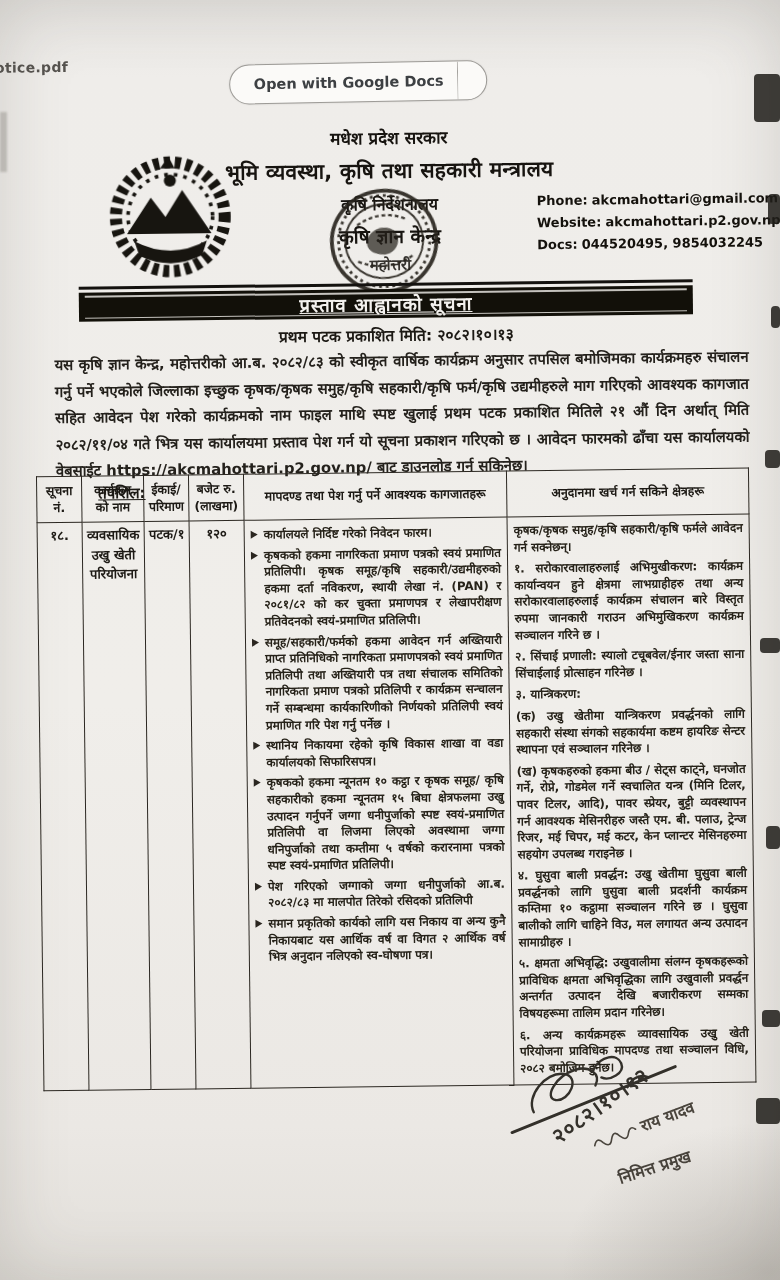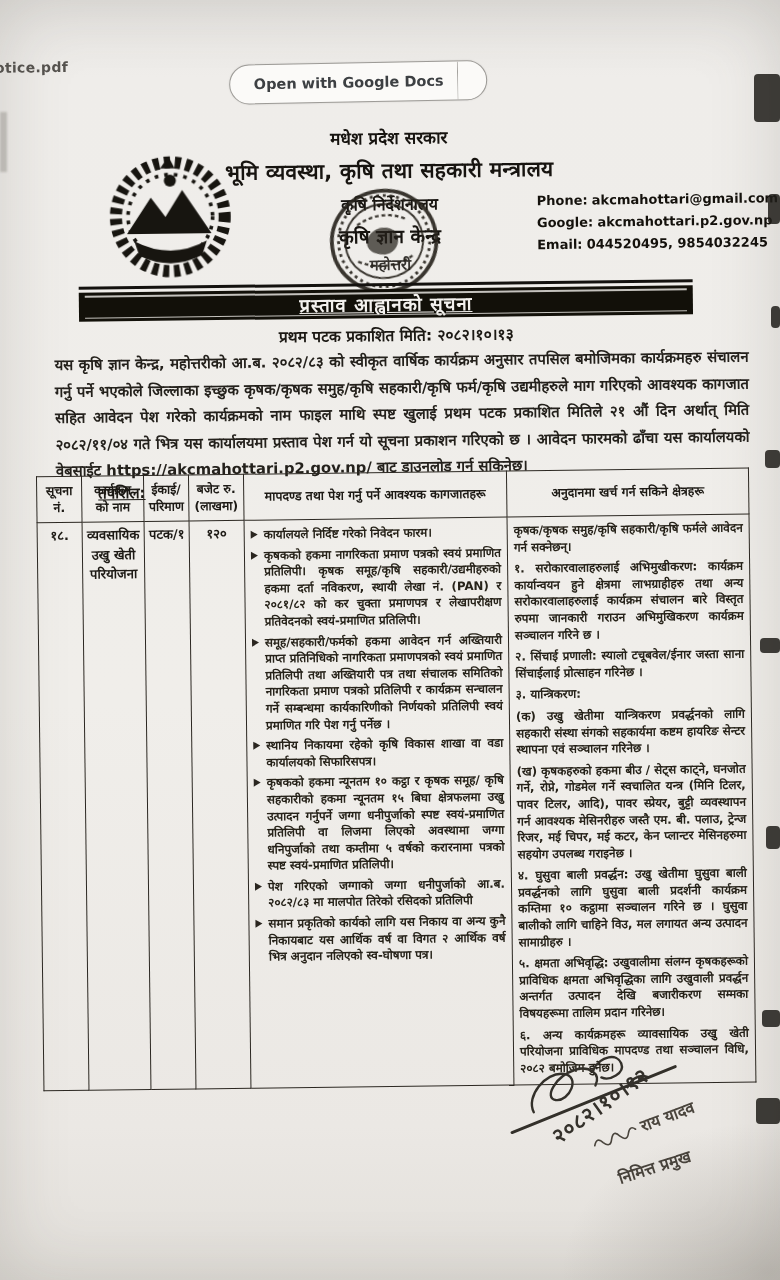--- a/index.html
+++ b/index.html
@@ -100,22 +100,22 @@
     <svg class="stamp" viewBox="0 0 120 120">
       <ellipse cx="60" cy="60" rx="55" ry="53" fill="none" stroke="#26221b" stroke-width="4"></ellipse>
       <ellipse cx="60" cy="60" rx="41" ry="39" fill="none" stroke="#26221b" stroke-width="2"></ellipse>
       <circle cx="60" cy="60" r="48" fill="none" stroke="#26221b" stroke-width="3" stroke-dasharray="3 4"></circle>
       <path d="M44 54 c8 -12 26 -10 30 0 c4 10 -5 22 -17 20 c-12 -2 -19 -10 -13 -20 z" fill="#26221b" opacity=".8"></path>
       <path d="M30 78 q30 16 60 0 M34 40 q26 -14 52 0" fill="none" stroke="#26221b" stroke-width="2.4" stroke-dasharray="4 3"></path>
     </svg>
 
     <div class="contact">
       <div><b>Phone:</b> <span>akcmahottari@gmail.com</span></div>
-      <div><b>Google:</b> <span>akcmahottari.p2.gov.np</span></div>
-      <div><b>Email:</b> <span>044520495, 9854032245</span></div>
+      <div><b>Website:</b> <span>akcmahottari.p2.gov.np</span></div>
+      <div><b>Docs:</b> <span>044520495, 9854032245</span></div>
     </div>
 
     <div class="banner-rule"></div>
     <div class="banner">
       <div class="hl t"></div>
       <div class="txt">प्रस्ताव आह्वानको सूचना</div>
       <div class="hl b"></div>
     </div>
     <div class="pubdate">प्रथम पटक प्रकाशित मिति: २०८२।१०।१३</div>
 

